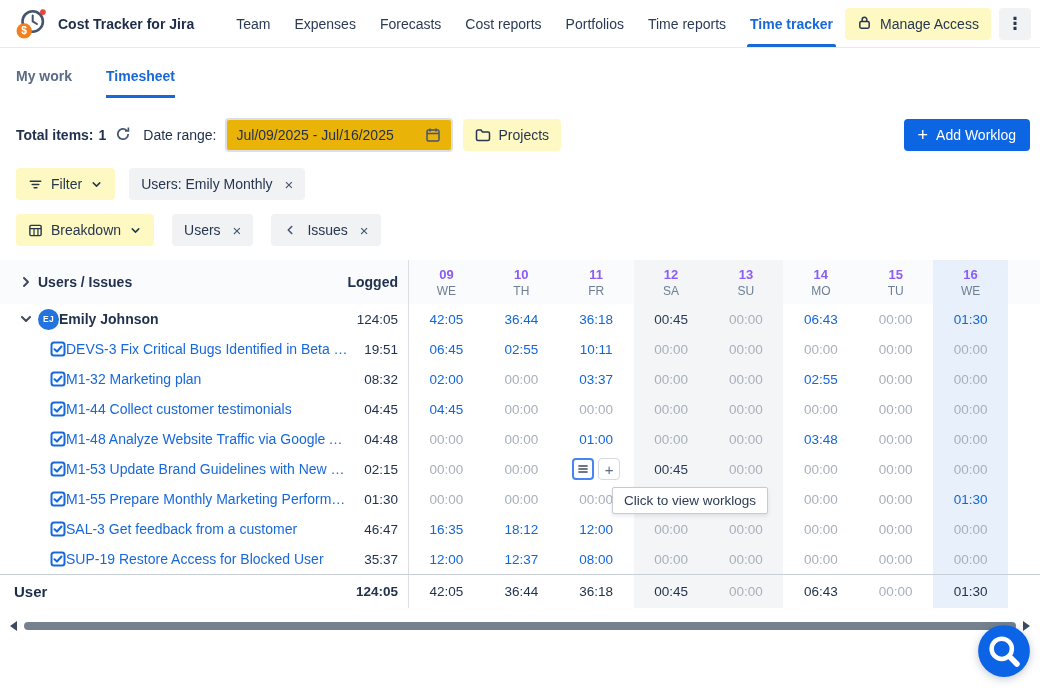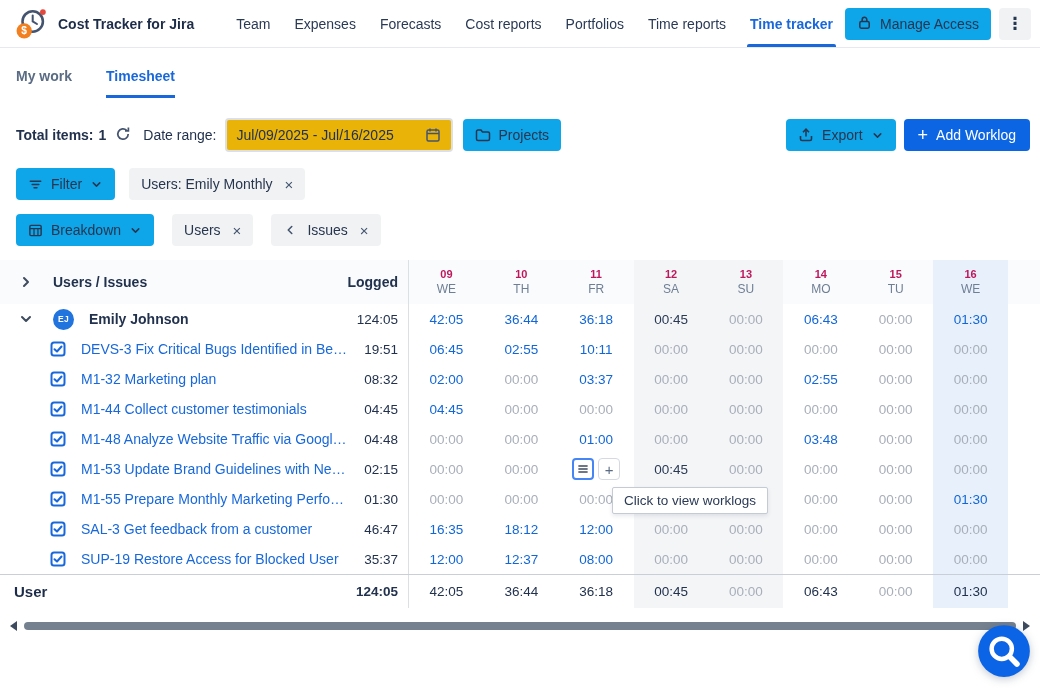--- a/index.html
+++ b/index.html
@@ -14,21 +14,21 @@
   .brand { display:flex; align-items:center; gap:10px; }
   .logo { display:inline-flex; }
   .app-title { font-size:14px; font-weight:700; color:#1D2D49; white-space:nowrap; }
   .main-nav { display:flex; margin-left:30px; }
   .nav-item { display:flex; align-items:center; font-size:14px; color:#2A3A55; position:relative; padding:0 12px; cursor:pointer; white-space:nowrap; }
   .nav-item.active { color:#1868DB; font-weight:600; }
   .nav-item.active::after { content:""; position:absolute; left:9px; right:9px; bottom:0; height:3px; background:#1868DB; border-radius:2px 2px 0 0; }
   .topbar-actions { margin-left:auto; display:flex; align-items:center; gap:8px; }
 
   .btn { display:inline-flex; align-items:center; gap:8px; height:32px; border:none; border-radius:4px; font-family:inherit; font-size:14px; cursor:pointer; white-space:nowrap; }
-  .btn.subtle { background:#0ea5e9; color:#27364F; padding:0 12px; font-weight:500; }
+  .btn.subtle { background:#fef9c3; color:#27364F; padding:0 12px; font-weight:500; }
   .btn.primary { background:#0C66E4; color:#fff; padding:0 14px; font-weight:500; }
   .icon-sq { width:32px; height:32px; display:inline-flex; align-items:center; justify-content:center; background:#F1F2F4; border:none; border-radius:4px; font-size:17px; font-weight:700; color:#27364F; cursor:pointer; font-family:inherit; }
 
   
   .tabs { display:flex; gap:34px; margin:20px 0 0 16px; }
   .tab { font-size:14px; font-weight:600; color:#5A6B84; padding-bottom:11px; border-bottom:3px solid transparent; cursor:pointer; }
   .tab.active { color:#1868DB; border-bottom-color:#1868DB; }
 
   
   .toolbar { display:flex; align-items:center; margin:20px 10px 0 16px; }
@@ -46,29 +46,29 @@
   
   .filter-row { display:flex; align-items:center; gap:14px; margin:16px 16px 0; }
   .breakdown-row { display:flex; align-items:center; gap:18px; margin:14px 16px 0; }
   .chip { display:inline-flex; align-items:center; gap:10px; height:32px; padding:0 10px 0 12px; background:#F1F2F4; border-radius:4px; font-size:14px; color:#27364F; white-space:nowrap; }
   .chip-x { background:none; border:none; font-size:15px; color:#44546F; cursor:pointer; padding:0 2px; line-height:1; font-family:inherit; }
   .chip-chev { background:none; border:none; padding:0; display:inline-flex; color:#44546F; cursor:pointer; }
 
   
   .table { position:relative; margin-top:14px; font-size:13.5px; }
   .row { display:flex; align-items:stretch; }
-  .col-main { flex:1; min-width:0; display:flex; align-items:center; gap:15px; padding-left:14px; overflow:hidden; }
+  .col-main { flex:1; min-width:0; display:flex; align-items:center; gap:0; padding-left:14px; overflow:hidden; }
   .col-logged { width:60px; display:flex; align-items:center; justify-content:flex-end; padding-right:10px; color:#22324E; }
   .day-grid { width:600px; display:flex; border-left:1px solid #DCDFE4; }
   .row-end { width:32px; }
 
   .thead { height:44px; background:#FAFBFC; }
   .thead .col-main, .thead .col-logged { font-weight:700; font-size:14px; color:#22324E; }
   .day-head { width:75px; display:flex; flex-direction:column; align-items:center; justify-content:center; gap:2px; }
-  .day-head .d { font-size:11px; font-weight:700; color:#be185d; }
+  .day-head .d { font-size:13px; font-weight:700; color:#8b5cf6; }
   .day-head .w { font-size:12px; color:#6E7E95; }
 
   .wk { background:#F4F5F7; }
   .td-col { background:#E8F1FB; }
 
   .body-row { height:30px; }
   .cell { width:75px; display:flex; align-items:center; justify-content:center; cursor:pointer; }
   .cell.v { color:#1166D8; }
   .cell.z { color:#A8AFBA; }
   .cell.v.wk { color:#2A3A55; }
@@ -177,35 +177,20 @@
     </button>
     <button class="btn subtle projects-btn">
       <span style="display:inline-flex;">
         <svg viewBox="0 0 16 16" width="16" height="16">
             <path d="M1.5 4.5A1.5 1.5 0 0 1 3 3h3l1.5 2H13a1.5 1.5 0 0 1 1.5 1.5V12a1.5 1.5 0 0 1-1.5 1.5H3A1.5 1.5 0 0 1 1.5 12z" fill="none" stroke="currentColor" stroke-width="1.5"></path>
           </svg>
       </span>
       <span>Projects</span>
     </button>
     <div class="spacer"></div>
-    <button class="btn subtle">
-      <span style="display:inline-flex;">
-        <svg viewBox="0 0 16 16" width="16" height="16">
-            <path d="M8 9.5V2.5" fill="none" stroke="currentColor" stroke-width="1.6"></path>
-            <path d="M5 5.2 8 2.2l3 3" fill="none" stroke="currentColor" stroke-width="1.6"></path>
-            <path d="M2.5 9v3A1.5 1.5 0 0 0 4 13.5h8A1.5 1.5 0 0 0 13.5 12V9" fill="none" stroke="currentColor" stroke-width="1.6"></path>
-          </svg>
-      </span>
-      <span>Export</span>
-      <span style="display:inline-flex;">
-        <svg viewBox="0 0 16 16" width="13" height="13">
-            <path d="M4 6l4 4 4-4" fill="none" stroke="currentColor" stroke-width="1.8" stroke-linecap="round" stroke-linejoin="round"></path>
-          </svg>
-      </span>
-    </button>
     <button class="btn primary add-btn">
       <span class="plus-glyph">+</span>
       <span>Add Worklog</span>
     </button>
   </div>
 
   <div class="filter-row">
     <button class="btn subtle">
       <span style="display:inline-flex;">
         <svg viewBox="0 0 16 16" width="15" height="15">

